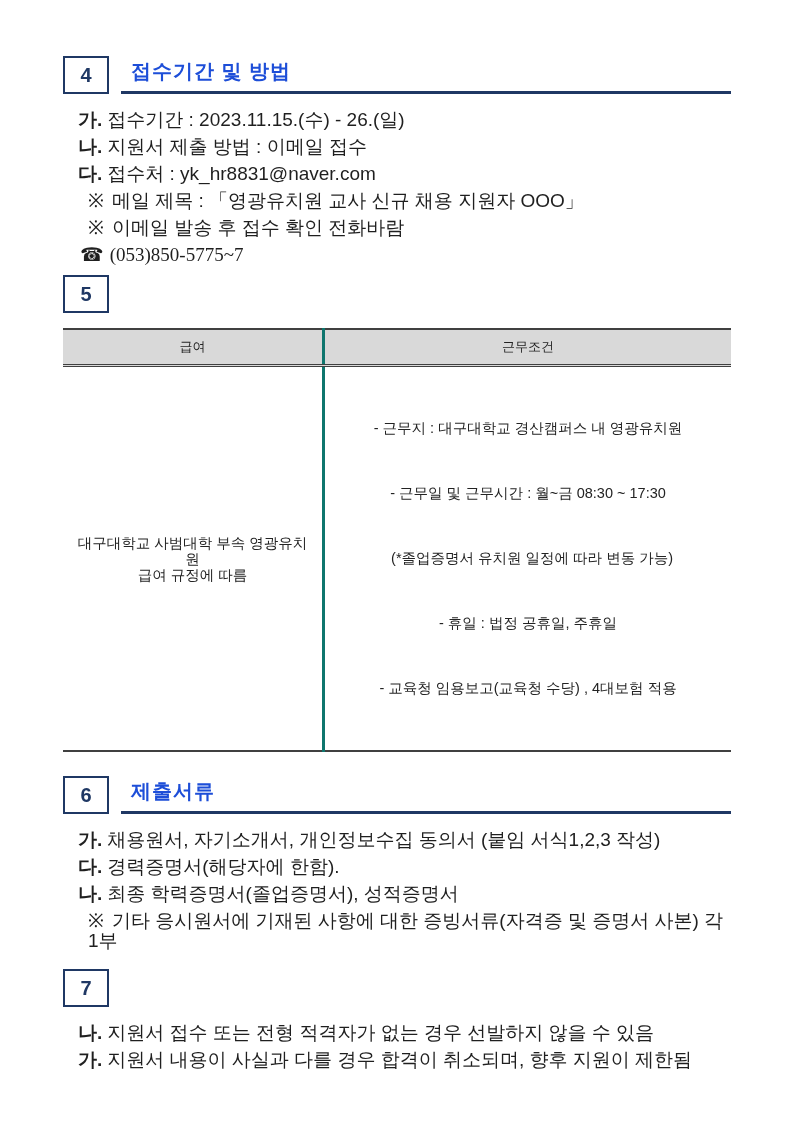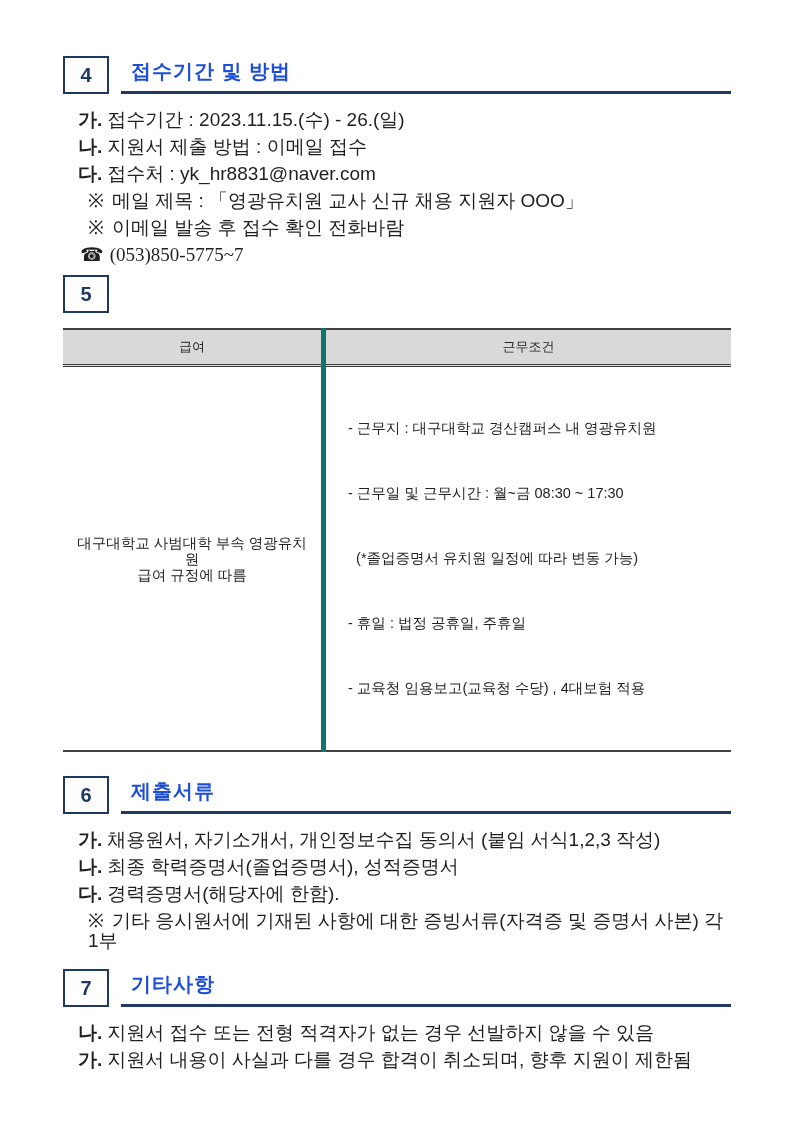--- a/index.html
+++ b/index.html
@@ -38,25 +38,25 @@
   
   .info-table{
     width:100%;border-collapse:collapse;margin-top:15px;
     border-top:2px solid var(--rule);border-bottom:2px solid var(--rule);
     font-size:14.5px;color:#232323;
   }
   .info-table th{
     background:var(--hdr-bg);font-weight:normal;font-size:13px;
     padding:8px 4px;border-bottom:3px double var(--rule);
   }
-  .info-table th + th, .info-table td + td{border-left:5px solid #0f766e;}
+  .info-table th + th, .info-table td + td{border-left:3px solid #0f766e;}
   .info-table td{padding:8px 10px;vertical-align:middle;}
   .salary-cell{width:39%;text-align:center;line-height:16px;}
   .cond-cell{line-height:21px;white-space:pre-wrap;}
-  .cond-cell div{margin:1px 12px;}
+  .cond-cell div{margin:1px 12px;text-align:center;}
   
   .sec5{margin-top:10px;}
   .sec6{margin-top:24px;}
   .sec7{margin-top:18px;}
   
   .paras{margin-top:12px;font-size:15px;}
   .para{line-height:29px;text-align:justify;word-break:break-all;margin:0;}
   .para.indent{text-indent:15px;}
 </style>
 </head>
@@ -127,37 +127,34 @@
       <div class="sec-num">6</div>
       <div class="sec-rule">
         <span class="sec-title">제출서류</span>
       </div>
     </div>
     <div class="items">
       <div class="item">
         <span class="prefix">가.</span><span>채용원서, 자기소개서, 개인정보수집 동의서 (붙임 서식1,2,3 작성)</span>
       </div>
       <div class="item">
-        <span class="prefix">나.</span><span>최종 학력증명서(졸업증명서), 성적증명서</span>
+        <span class="prefix">다.</span><span>경력증명서(해당자에 한함).</span>
       </div>
       <div class="item">
-        <span class="prefix">다.</span><span>경력증명서(해당자에 한함).</span>
+        <span class="prefix">나.</span><span>최종 학력증명서(졸업증명서), 성적증명서</span>
       </div>
       <div class="item sub">
         <span class="prefix">※</span><span>기타 응시원서에 기재된 사항에 대한 증빙서류(자격증 및 증명서 사본) 각 1부</span>
       </div>
     </div>
   </div>
 
   <div class="sec sec7">
     <div class="sec-header">
       <div class="sec-num">7</div>
-      <div class="sec-rule">
-        <span class="sec-title">기타사항</span>
-      </div>
     </div>
     <div class="items">
       <div class="item">
         <span class="prefix">나.</span><span>지원서 접수 또는 전형 적격자가 없는 경우 선발하지 않을 수 있음</span>
       </div>
       <div class="item">
         <span class="prefix">가.</span><span>지원서 내용이 사실과 다를 경우 합격이 취소되며, 향후 지원이 제한됨</span>
       </div>
     </div>
     <div class="paras">

